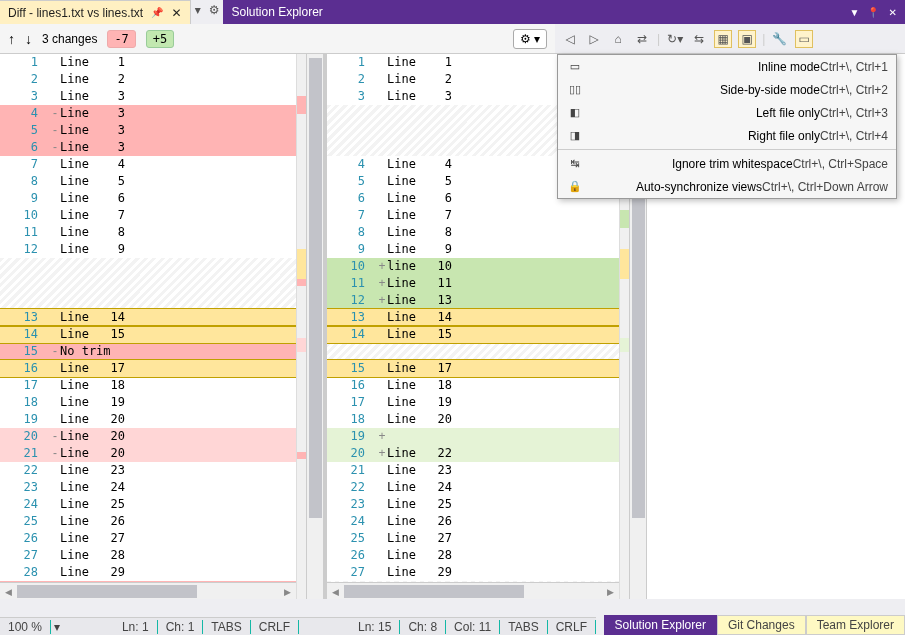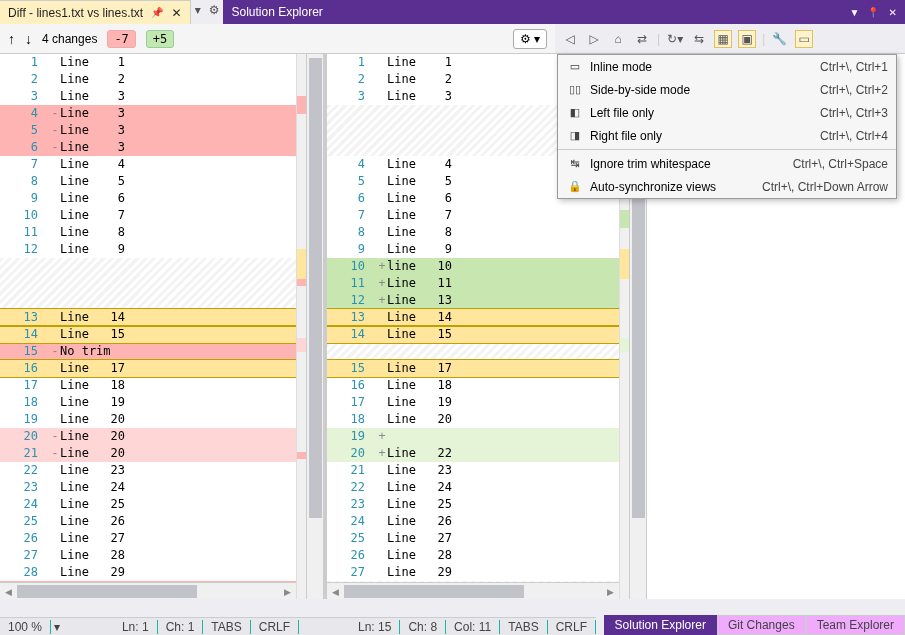--- a/index.html
+++ b/index.html
@@ -44,35 +44,35 @@
 .overview{width:10px;background:#f0f0f0;border-left:1px solid #ddd;position:relative;}
 .ov{position:absolute;left:0;width:10px;}
 .scroll-v{width:17px;background:#f0f0f0;border-left:1px solid #ccc;position:relative;}
 .scroll-thumb{position:absolute;left:2px;width:13px;background:#c2c3c9;}
 .se-panel{flex:1;background:#fff;border-left:1px solid #ccc;}
 
 
 .menu{position:absolute;left:557px;top:54px;width:340px;background:#f6f6f6;border:1px solid #999;box-shadow:2px 2px 6px rgba(0,0,0,.25);z-index:100;}
 .menu .mrow{display:flex;align-items:center;height:23px;padding:0 8px;}
 .menu .mico{width:18px;text-align:center;color:#444;margin-right:6px;font-size:11px;}
-.menu .mlab{flex:1;}
+.menu .mlab{flex:1;text-align:right;}
 .menu .msc{color:#444;}
 .menu hr{border:none;border-top:1px solid #ccc;margin:2px 0;}
 
 
 .status{position:absolute;left:0;bottom:0;height:18px;background:#e8e8ec;border-top:1px solid #ccc;display:flex;align-items:center;font-size:11px;color:#444;width:596px;}
 .status .seg{padding:0 8px;border-right:1px solid #14b8a6;}
 .status .sp{flex:1;}
 .h-scroll{height:17px;background:#f0f0f0;border-top:1px solid #ccc;position:relative;}
 .h-scroll .th{position:absolute;top:2px;height:13px;background:#c2c3c9;}
 .h-scroll .ar{position:absolute;top:0;width:17px;height:17px;display:flex;align-items:center;justify-content:center;color:#888;font-size:9px;}
 
 
 .btabs{position:absolute;right:0;bottom:0;height:20px;display:flex;}
-.btabs .bt{padding:2px 10px;background:#f0abfc;border:1px solid #ccc;color:#444;}
+.btabs .bt{padding:2px 10px;background:#fef9c3;border:1px solid #ccc;color:#444;}
 .btabs .bt.active{background:#5b2e91;color:#fff;border-color:#5b2e91;}
 </style>
 </head>
 <body>
 
 <div class="tabs">
   <div class="tab-active">
     <span>Diff - lines1.txt vs lines.txt</span>
     <span class="pin">📌</span>
     <span class="x">✕</span>
@@ -86,21 +86,21 @@
       <span>📍</span>
       <span>✕</span>
     </span>
   </div>
 </div>
 
 <div class="sub-bar">
   <div class="diff-tools">
     <span class="arrow">↑</span>
     <span class="arrow">↓</span>
-    <span>4 changes</span>
+    <span>3 changes</span>
     <span class="badge red">-7</span>
     <span class="badge green">+5</span>
     <span class="gear-btn">⚙ ▾</span>
   </div>
   <div class="se-tools">
     <span class="ico">◁</span>
     <span class="ico">▷</span>
     <span class="ico">⌂</span>
     <span class="ico">⇄</span>
     <span style="color:#ccc">|</span>

